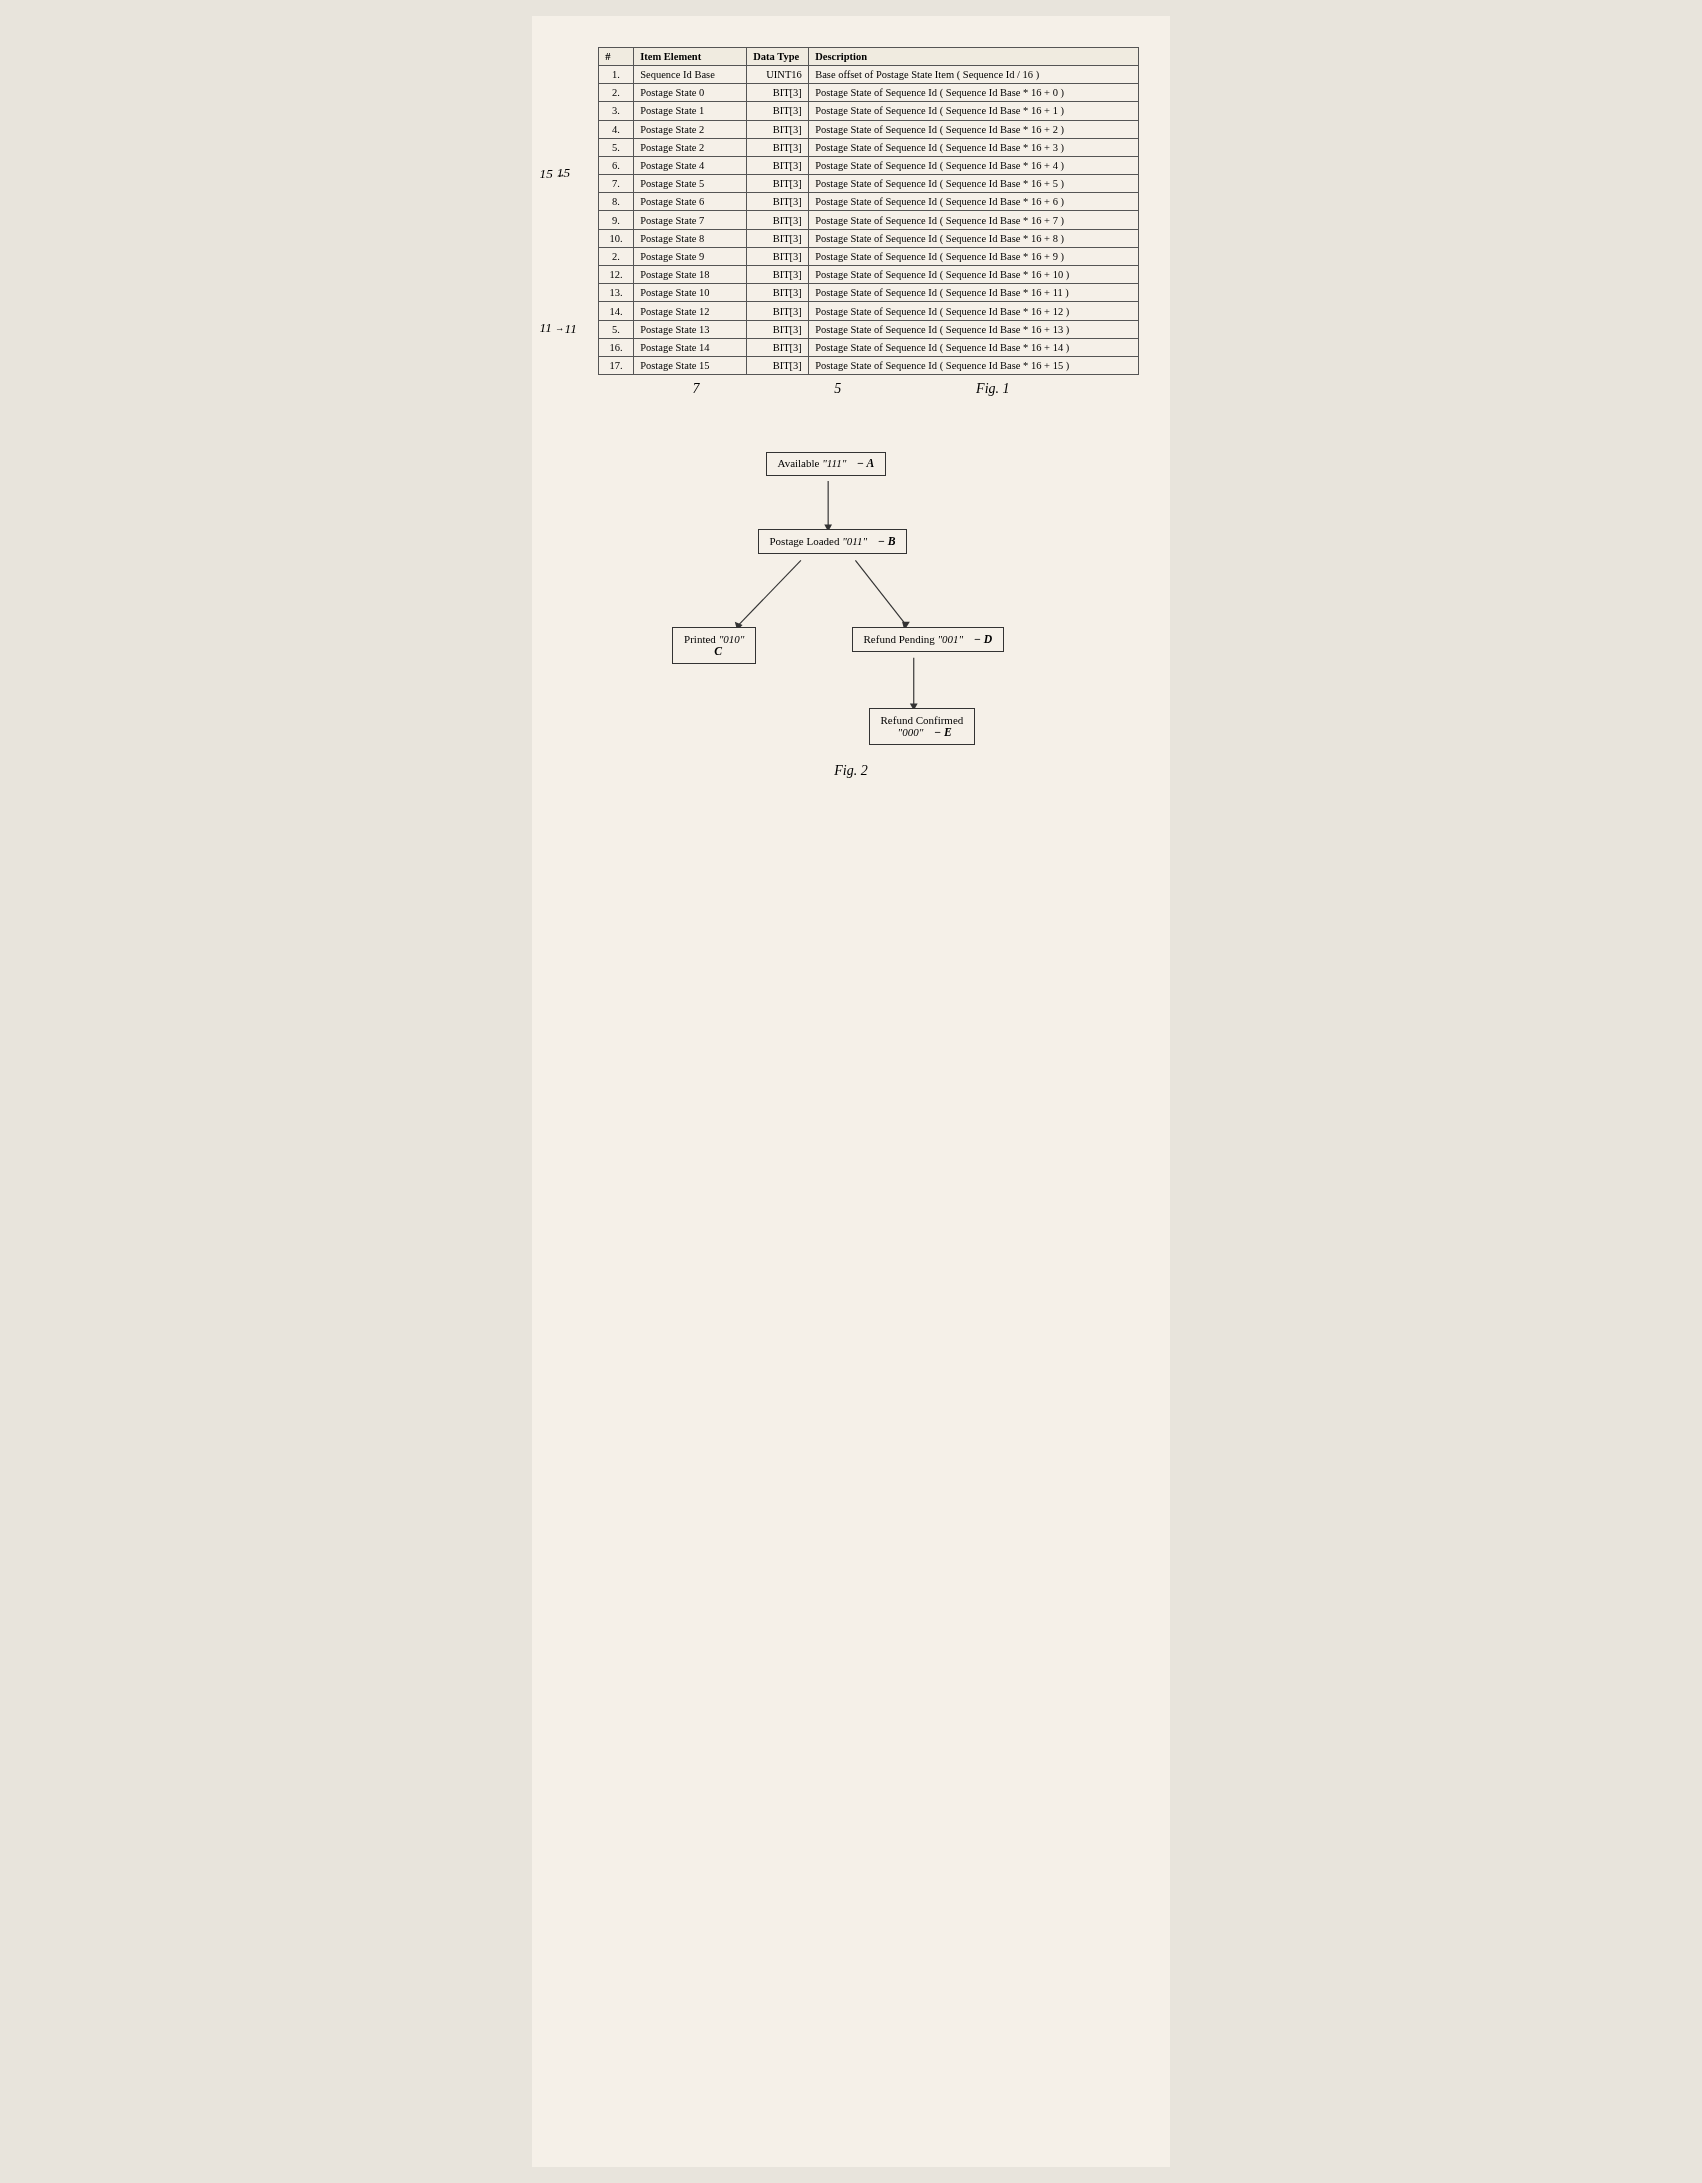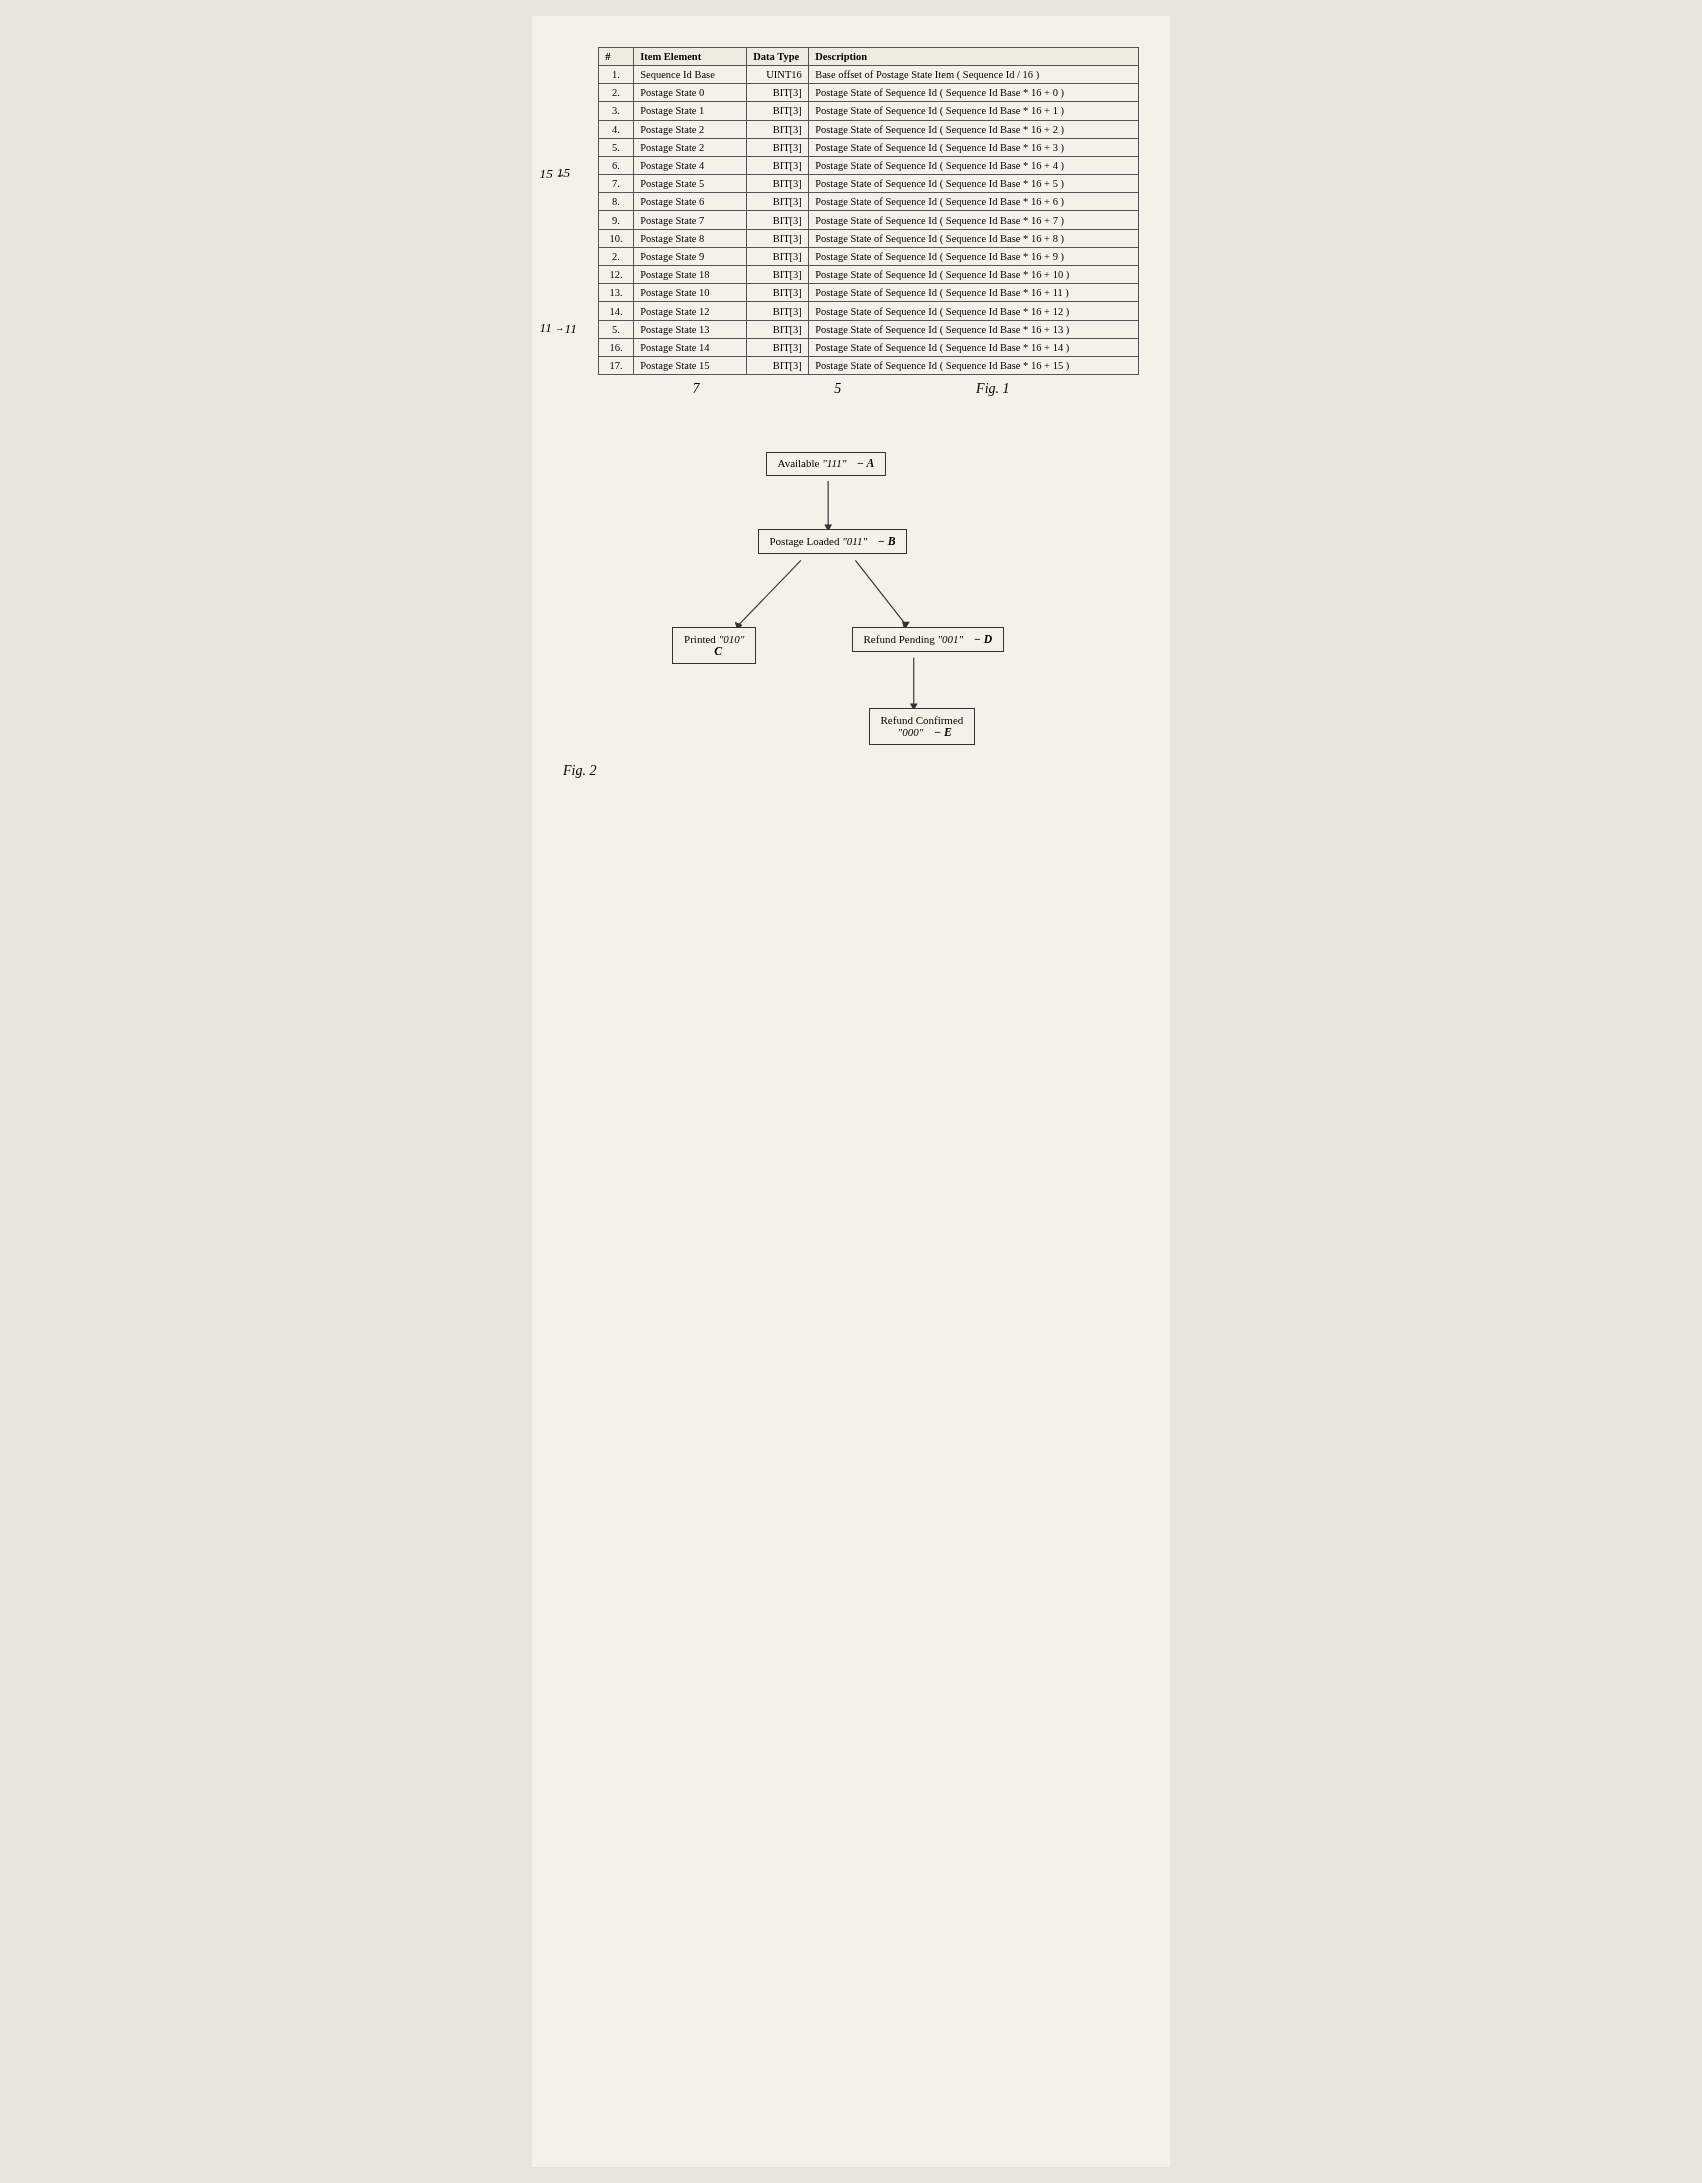--- a/index.html
+++ b/index.html
@@ -129,21 +129,21 @@
     }
 
     .state-label {
       font-size: 11.7px;
       font-style: italic;
       font-weight: bold;
       margin-left: 7.8px;
     }
 
     .fig2-label {
-      text-align: left;
+      text-align: center;
       font-size: 14px;
       font-style: italic;
       margin-top: 7.8px;
     }
 
     
     .table-wrapper {
       position: relative;
       padding-left: 35px;
     }

